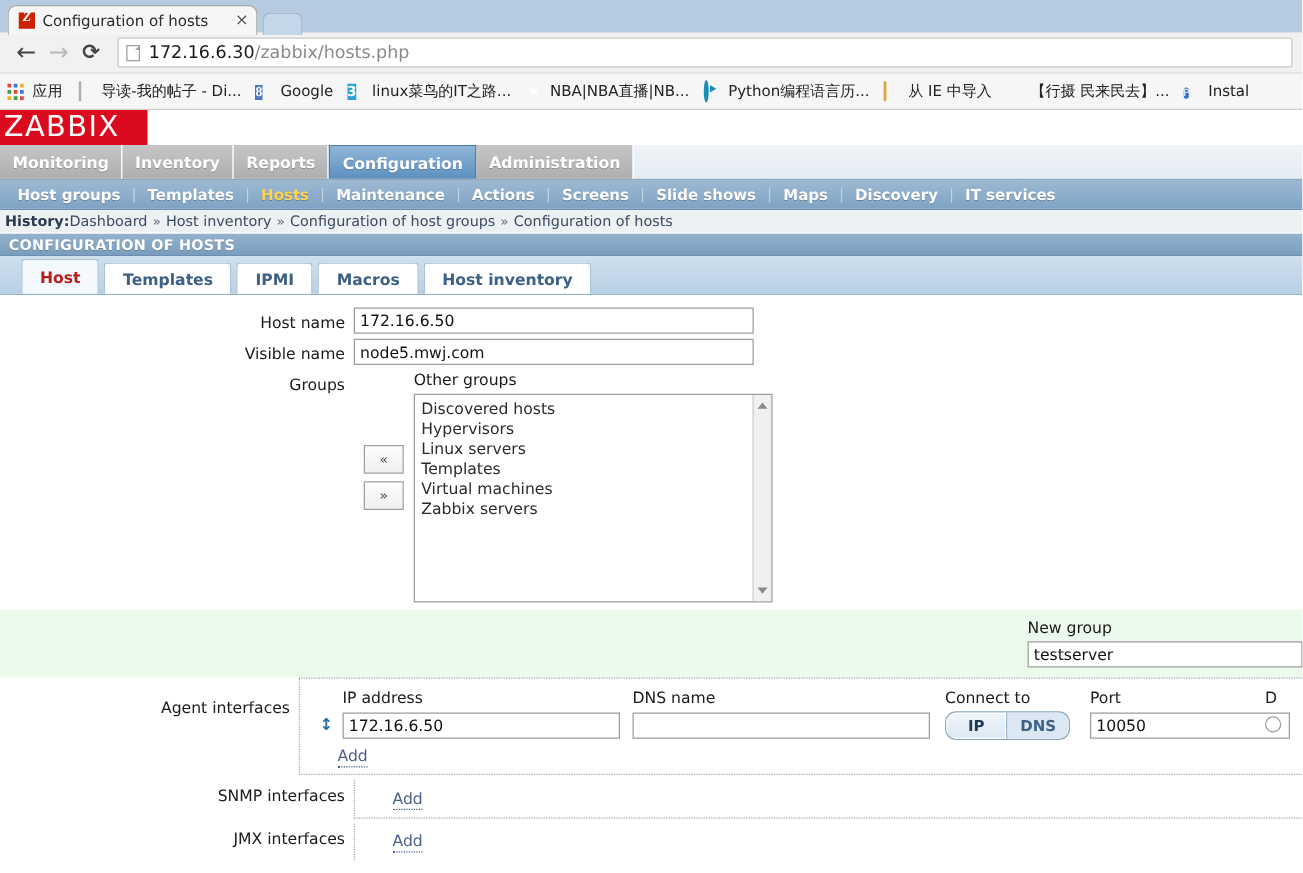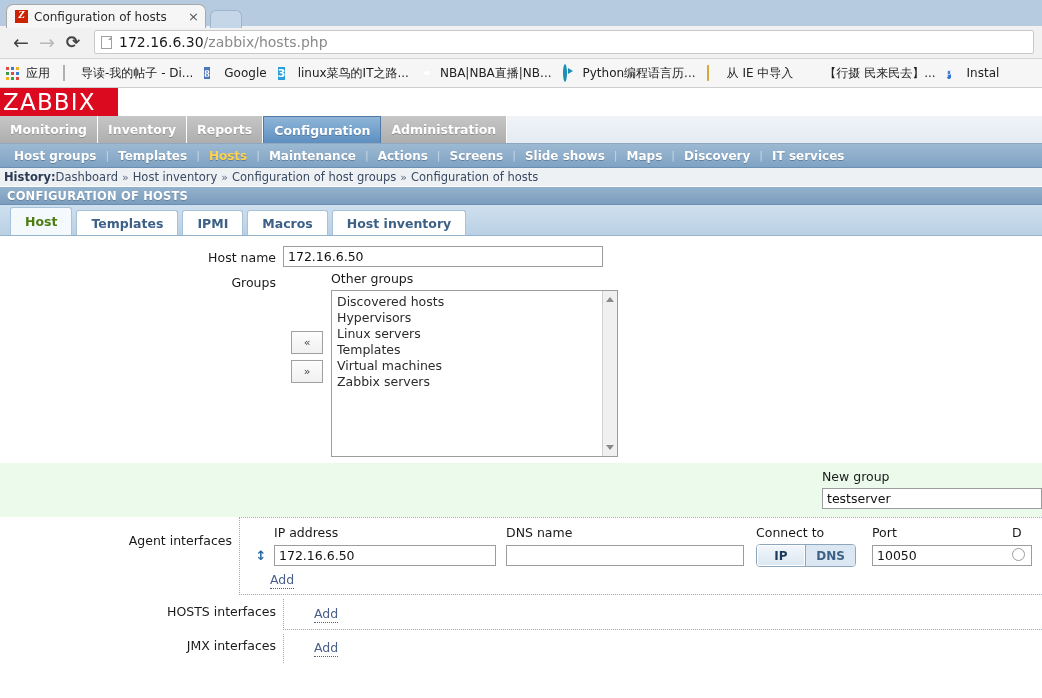--- a/index.html
+++ b/index.html
@@ -361,21 +361,22 @@
     padding: 0 14px;
     margin-right: 4px;
     font-size: 12.5px;
     font-weight: bold;
     color: #3d6186;
     cursor: pointer;
   }
   .form-tab.selected {
     background: #f4f9fd;
     height: 28px;
-    color: #4d7c0f;
+    color: #b91c1c;
+    margin-left: 7px;
   }
 
   
   .form-area {
     width: 1042px;
     background: #ffffff;
     position: relative;
     padding-top: 10px;
   }
   .frow {
@@ -512,21 +513,21 @@
   .col-dns { width: 238px; margin-right: 12px; }
   .col-conn { width: 104px; margin-right: 12px; }
   .col-port { width: 140px; }
   .col-def { width: 30px; }
 
   .toggle-group {
     display: flex;
     border: 1px solid #8ba6bd;
     width: 100px;
     height: 23px;
-    border-radius: 4px;
+    border-radius: 9px;
     overflow: hidden;
   }
   .toggle-btn {
     flex: 1 1 50%;
     display: flex; align-items: center; justify-content: center;
     font-size: 12px;
     font-weight: bold;
     cursor: pointer;
     color: #3d6186;
     background: #dbe8f3;
@@ -688,20 +689,24 @@
   <div class="form-tab">Host inventory</div>
 </div>
 
 <div class="form-area">
 
   <div class="frow">
     <div class="flabel">Host name</div>
     <input class="finput w320" value="172.16.6.50" style="">
   </div>
 
+  <div class="frow">
+    <div class="flabel">Visible name</div>
+    <input class="finput w320" value="node5.mwj.com" style="">
+  </div>
 
   <div class="frow" style="margin-top:4px;">
     <div class="flabel">Groups</div>
     <div class="groups-mid">
       <div class="move-btn">«</div>
       <div class="move-btn">»</div>
     </div>
     <div>
       <div class="col-head">Other groups</div>
       <div class="listbox">
@@ -761,21 +766,21 @@
           <span class="radio-o"></span>
         </span>
       </div>
       <div>
         <span class="add-link">Add</span>
       </div>
     </div>
   </div>
 
   <div class="frow" style="margin-top:0;">
-    <div class="flabel" style="padding-top:5px;">HOSTS interfaces</div>
+    <div class="flabel" style="padding-top:5px;">SNMP interfaces</div>
     <div class="iface-block" style="border-top:none;padding:4px 0 6px 8px;">
       <span class="add-link">Add</span>
     </div>
   </div>
 
   <div class="frow" style="margin-top:0;">
     <div class="flabel" style="padding-top:4px;">JMX interfaces</div>
     <div class="iface-block" style="border-top:none;border-bottom:none;padding:3px 0 6px 8px;">
       <span class="add-link">Add</span>
     </div>

